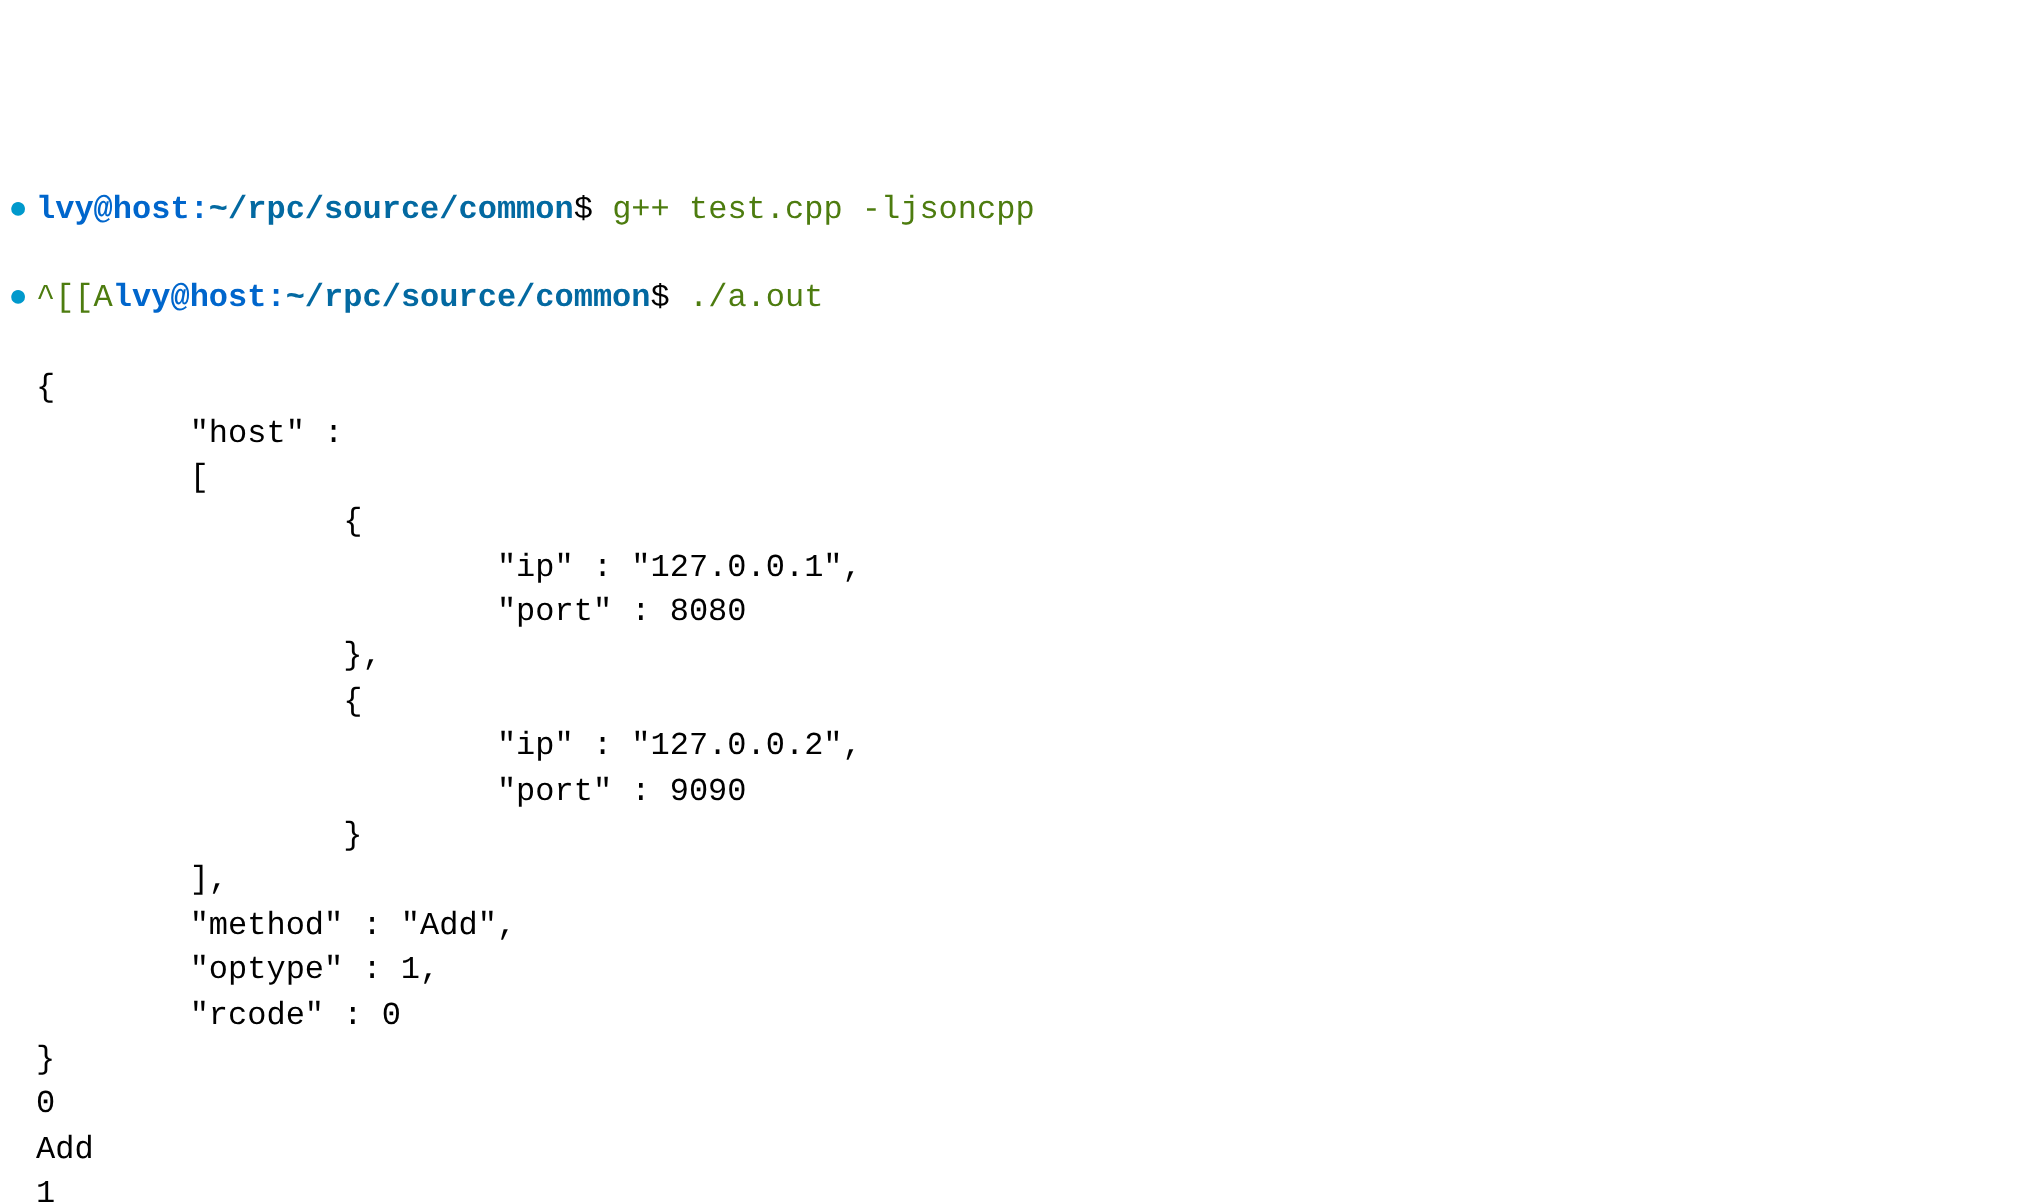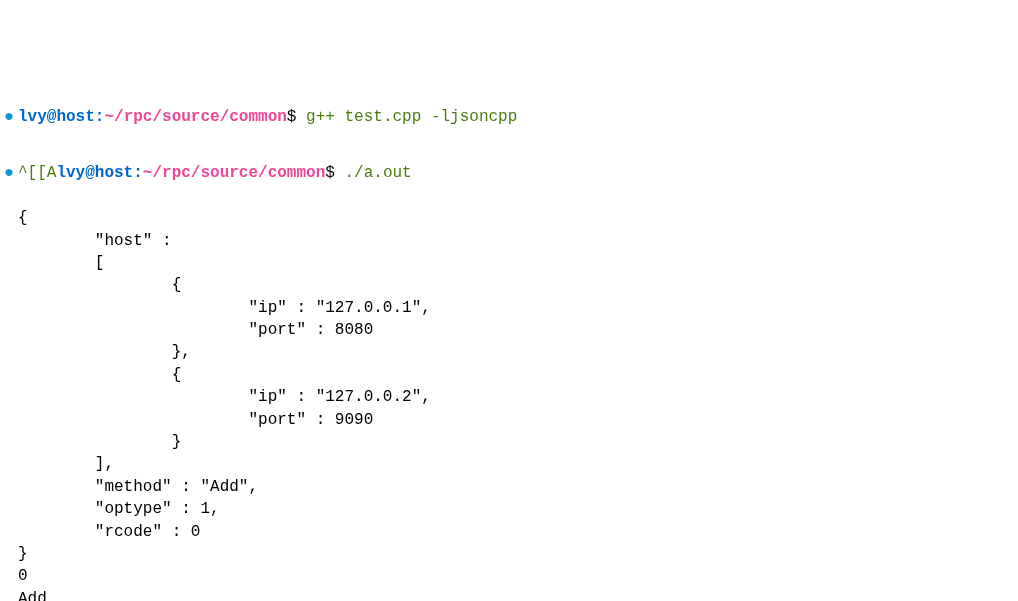--- a/index.html
+++ b/index.html
@@ -18,24 +18,23 @@
     }
     .bullet {
       color: #0099cc;
       display: inline-block;
       width: 18px;
       text-align: center;
     }
     .user-host {
       color: #0066cc;
       font-weight: bold;
-      margin-top: 12px;
     }
     .path {
-      color: #ec4899;
+      color: #0369a1;
       font-weight: bold;
     }
     .dollar {
       color: #000000;
     }
     .command {
       color: #4d7c0f;
     }
     .output {
       color: #000000;

